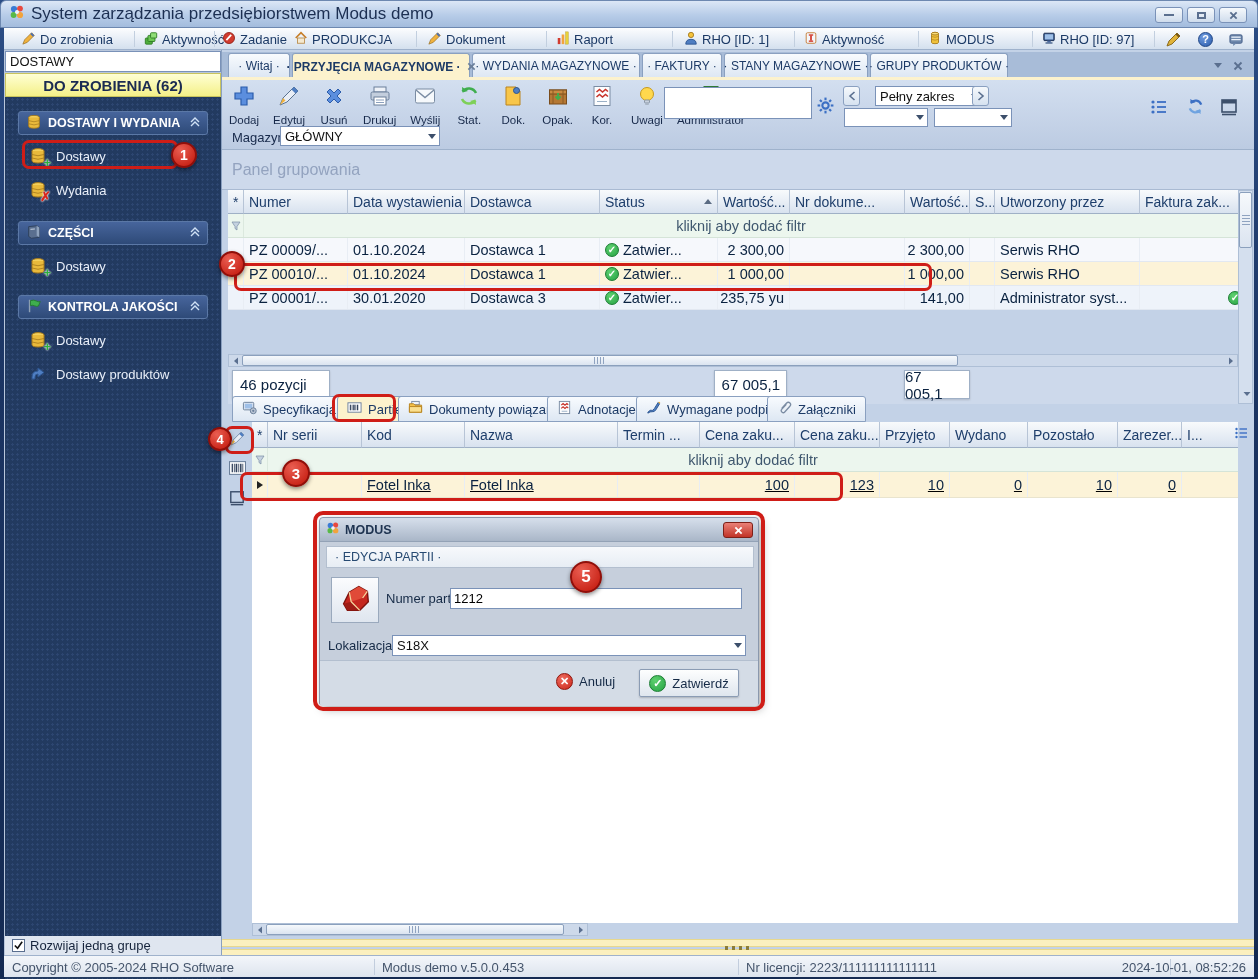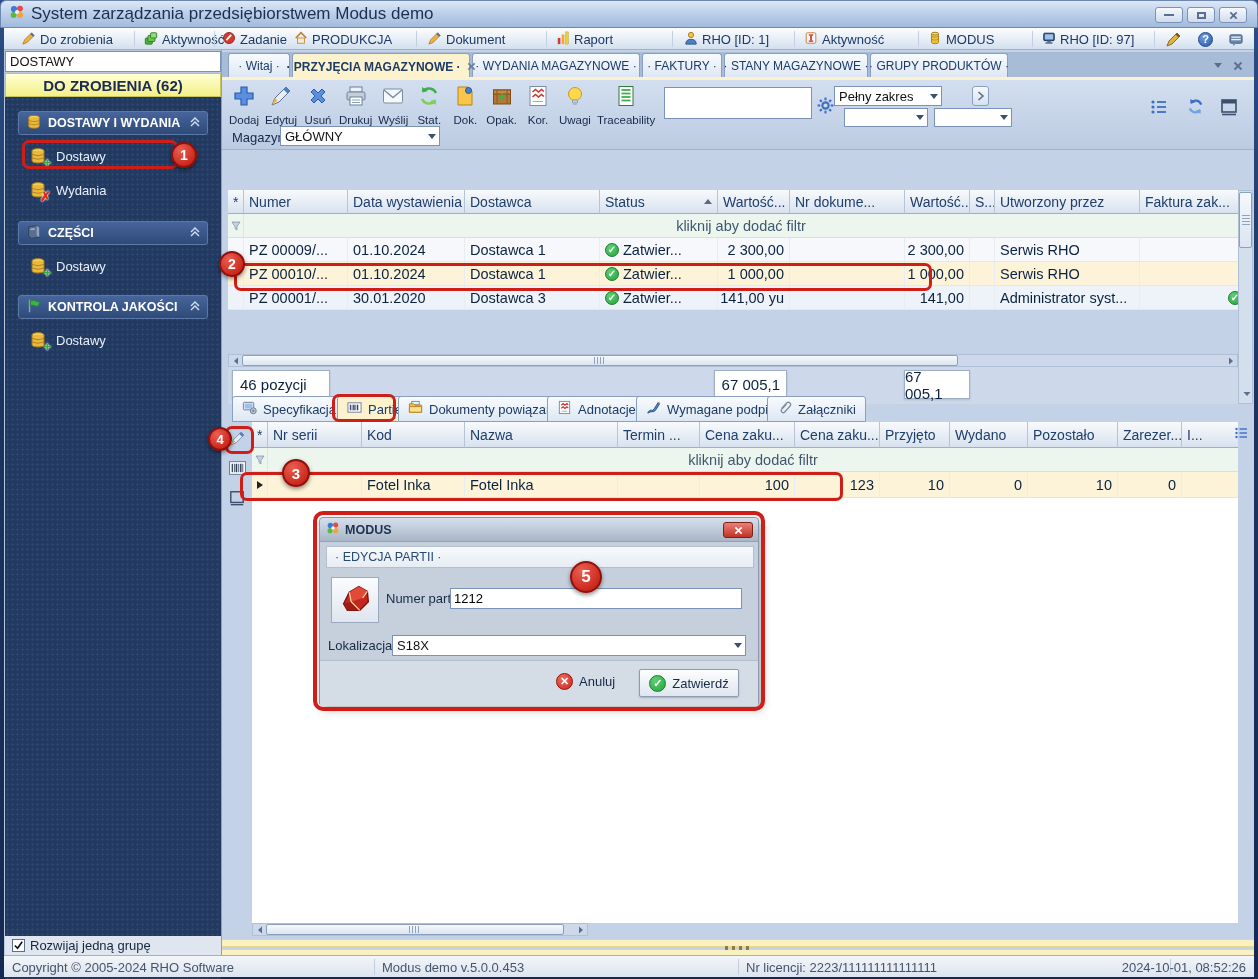--- a/index.html
+++ b/index.html
@@ -59,21 +59,21 @@
   .tab { position:absolute; top:1px; height:24px; border:1px solid #8aa0c0; border-bottom:none;
     border-radius:3px 3px 0 0; background:linear-gradient(#f8fbfe,#dde7f3);
     display:flex; align-items:center; justify-content:center; gap:6px;
     font-size:12px; color:#1c3a66; padding:5px 8px; white-space:nowrap; }
   .tab.active { background:#fcf2cd; height:26px; z-index:2; font-weight:bold; }
   .stripbtn { position:absolute; top:6px; width:16px; height:15px; display:flex; align-items:center; justify-content:center; }
   .creamband { position:absolute; left:0; top:27px; width:1032px; height:3px; background:#fcf2cd; z-index:3; }
 
   .toolbar { position:absolute; left:0; top:30px; width:1032px; height:70px;
     background:linear-gradient(#d3dff0,#bccbe2); border-bottom:1px solid #9fb2cc; }
-  .tbtns { position:absolute; left:4px; top:2px; display:flex; gap:0; }
+  .tbtns { position:absolute; left:4px; top:2px; display:flex; gap:8px; }
   .tbtn { min-width:36px; height:46px; display:flex; flex-direction:column; align-items:center;
     justify-content:flex-start; padding:2px 3px 0 3px; border-radius:3px; }
   .tbtn .lbl { font-size:11.5px; color:#17294a; margin-top:2px; white-space:nowrap; }
   .searchbox { position:absolute; left:442px; top:7px; width:148px; height:32px;
     background:#fff; border:1px solid #7a92b8; font-size:13px; padding:0 4px; }
   .navbtn { position:absolute; top:6px; width:17px; height:20px; border:1px solid #8aa0c0;
     border-radius:3px; background:linear-gradient(#f6f9fc,#d6e2f0);
     display:flex; align-items:center; justify-content:center; }
   .select { border:1px solid #7a92b8; background:#fff; display:flex; align-items:center;
     font-size:13px; color:#111; padding-left:4px; position:absolute; }
@@ -134,21 +134,21 @@
     font-size:13px; color:#1c3a66; padding:0 9px; white-space:nowrap; }
   .dtab.active { background:#fcf2cd; }
 
   
   .dpanel { position:absolute; left:0; top:372px; width:1032px; height:501px; background:#c3d2e7; }
   .dstrip { position:absolute; left:0; top:0; width:30px; height:501px; }
   .dsico { position:absolute; left:5px; width:20px; height:20px; display:flex; align-items:center; justify-content:center; }
   .dgrid { position:absolute; left:30px; top:0; width:986px; background:#fff; height:501px; }
   .dgh { display:flex; height:26px; }
   .dfilter { display:flex; height:24px; background:#ecf6ee; border-bottom:1px solid #d5e4d8; }
-  .dgrow { display:flex; height:26px; border-bottom:1px solid #e9e4ce; background:#fcf3d8; }
+  .dgrow { display:flex; height:26px; border-bottom:1px solid #e9e4ce; background:#fcf3d8;text-decoration:underline; }
   .dc { display:flex; align-items:center; padding:0 5px; border-right:1px solid #e8edf4;
     overflow:hidden; white-space:nowrap; font-size:14.5px; color:#0a2240; }
   .dc.num { justify-content:flex-end; }
   .dc0{width:16px} .dc1{width:94px} .dc2{width:103px} .dc3{width:153px} .dc4{width:82px}
   .dc5{width:95px} .dc6{width:85px} .dc7{width:70px} .dc8{width:78px} .dc9{width:90px}
   .dc10{width:64px} .dc11{width:56px}
   .rowmark { width:0; height:0; border-top:4px solid transparent; border-bottom:4px solid transparent;
     border-left:6px solid #222; }
 
   .ystrip { position:absolute; left:0; height:8px; width:1032px; background:#fbf0bf;
@@ -410,20 +410,28 @@
         <span class="ico-stack">
           <svg width="18" height="18" viewBox="0 0 18 18">
               <ellipse cx="9" cy="4" rx="6" ry="2.4" fill="#f4cf5a" stroke="#a5791c"></ellipse>
               <path d="M3 4 V13.5 Q3 16 9 16 Q15 16 15 13.5 V4" fill="#e9b93b" stroke="#a5791c"></path>
               <path d="M3 7.5 Q9 10 15 7.5 M3 11 Q9 13.5 15 11" fill="none" stroke="#a5791c" stroke-width="0.8"></path>
             </svg>
           <span class="ovl plus">+</span>
         </span>
         <span>Dostawy</span>
       </div>
+      <div class="nitem">
+        <span class="ico-stack">
+          <svg width="18" height="18" viewBox="0 0 18 18">
+              <path d="M3 12 Q3 6 9 6 L9 3 L15 7.5 L9 12 L9 9 Q6 9 6 12 L6 14 L3 14 Z" fill="#4f7ec2" stroke="#2c5590"></path>
+            </svg>
+        </span>
+        <span>Dostawy produktów</span>
+      </div>
     </div>
     <div class="side-check">
       <span class="cbx">
           <svg width="11" height="11" viewBox="0 0 12 12">
             <path d="M2 6 L5 9 L10 2" fill="none" stroke="#111" stroke-width="1.8"></path>
           </svg>
         </span>
       <span>Rozwijaj jedną grupę</span>
     </div>
   </div>
@@ -547,21 +555,21 @@
           <span class="lbl">Uwagi</span>
         </div>
         <div class="tbtn">
           <span><svg width="24" height="24" viewBox="0 0 24 24">
                 <rect x="5" y="2.5" width="14" height="19" fill="#fff" stroke="#2f7a35"></rect>
                 <line x1="7.5" y1="6" x2="16.5" y2="6" stroke="#3fae4e" stroke-width="1.8"></line>
                 <line x1="7.5" y1="9.5" x2="16.5" y2="9.5" stroke="#3fae4e" stroke-width="1.8"></line>
                 <line x1="7.5" y1="13" x2="16.5" y2="13" stroke="#3fae4e" stroke-width="1.8"></line>
                 <line x1="7.5" y1="16.5" x2="16.5" y2="16.5" stroke="#3fae4e" stroke-width="1.8"></line>
               </svg></span>
-          <span class="lbl">Traceability</span>
+          <span class="lbl">Administrator</span>
         </div>
       </div>
 
       <input class="searchbox" value="" style="">
       <span class="abs" style="left:594px;top:16px">
         <svg width="19" height="19" viewBox="0 0 18 18">
             <circle cx="9" cy="9" r="3" fill="none" stroke="#3b6fc4" stroke-width="2"></circle>
             <g stroke="#3b6fc4" stroke-width="2">
               <line x1="9" y1="1.5" x2="9" y2="4"></line>
               <line x1="9" y1="14" x2="9" y2="16.5"></line>
@@ -572,21 +580,21 @@
               <line x1="3.7" y1="14.3" x2="5.5" y2="12.5"></line>
               <line x1="12.5" y1="5.5" x2="14.3" y2="3.7"></line>
             </g>
           </svg>
       </span>
       <div class="navbtn" style="left:621px">
           <svg width="8" height="10" viewBox="0 0 8 10">
             <path d="M6.5 1 L2 5 L6.5 9" fill="none" stroke="#5a6f8f" stroke-width="1.6"></path>
           </svg>
         </div>
-      <div class="select" style="left:612px;top:6px;width:108px;height:20px">
+      <div class="select" style="left:653px;top:6px;width:108px;height:20px">
         <span>Pełny zakres</span>
         <span class="arr">
             <span class="tri-d"></span>
           </span>
       </div>
       <div class="navbtn" style="left:750px">
           <svg width="8" height="10" viewBox="0 0 8 10">
             <path d="M1.5 1 L6 5 L1.5 9" fill="none" stroke="#5a6f8f" stroke-width="1.6"></path>
           </svg>
         </div>
@@ -633,20 +641,23 @@
       </span>
       <span class="magrow-lbl">Magazyn</span>
       <div class="select" style="left:58px;top:46px;width:160px;height:20px">
         <span>GŁÓWNY</span>
         <span class="arr">
             <span class="tri-d"></span>
           </span>
       </div>
     </div>
 
+    <div class="grouppanel">
+      <span>Panel grupowania</span>
+    </div>
 
     <div class="mgrid">
       <div class="mgh">
         <div class="hc mc0">
             <span>*</span>
           </div>
         <div class="hc mc1">
             <span>Numer</span>
           </div>
         <div class="hc mc2">
@@ -720,21 +731,21 @@
       </div>
       <div class="mgrow alt">
         <div class="mc mc0"></div>
         <div class="mc mc1">PZ 00001/...</div>
         <div class="mc mc2">30.01.2020</div>
         <div class="mc mc3">Dostawca 3</div>
         <div class="mc mc4">
             <span class="okico">✓</span>
             <span>Zatwier...</span>
           </div>
-        <div class="mc mc5 num">141,00 yu</div>
+        <div class="mc mc5 num">235,75 yu</div>
         <div class="mc mc6"></div>
         <div class="mc mc7 num">141,00</div>
         <div class="mc mc8"></div>
         <div class="mc mc9">Administrator syst...</div>
         <div class="mc mc10" style="border-right:none;justify-content:flex-end;padding-right:0">
           <span class="okico" style="margin-right:-4px">✓</span>
         </div>
       </div>
     </div>
 

